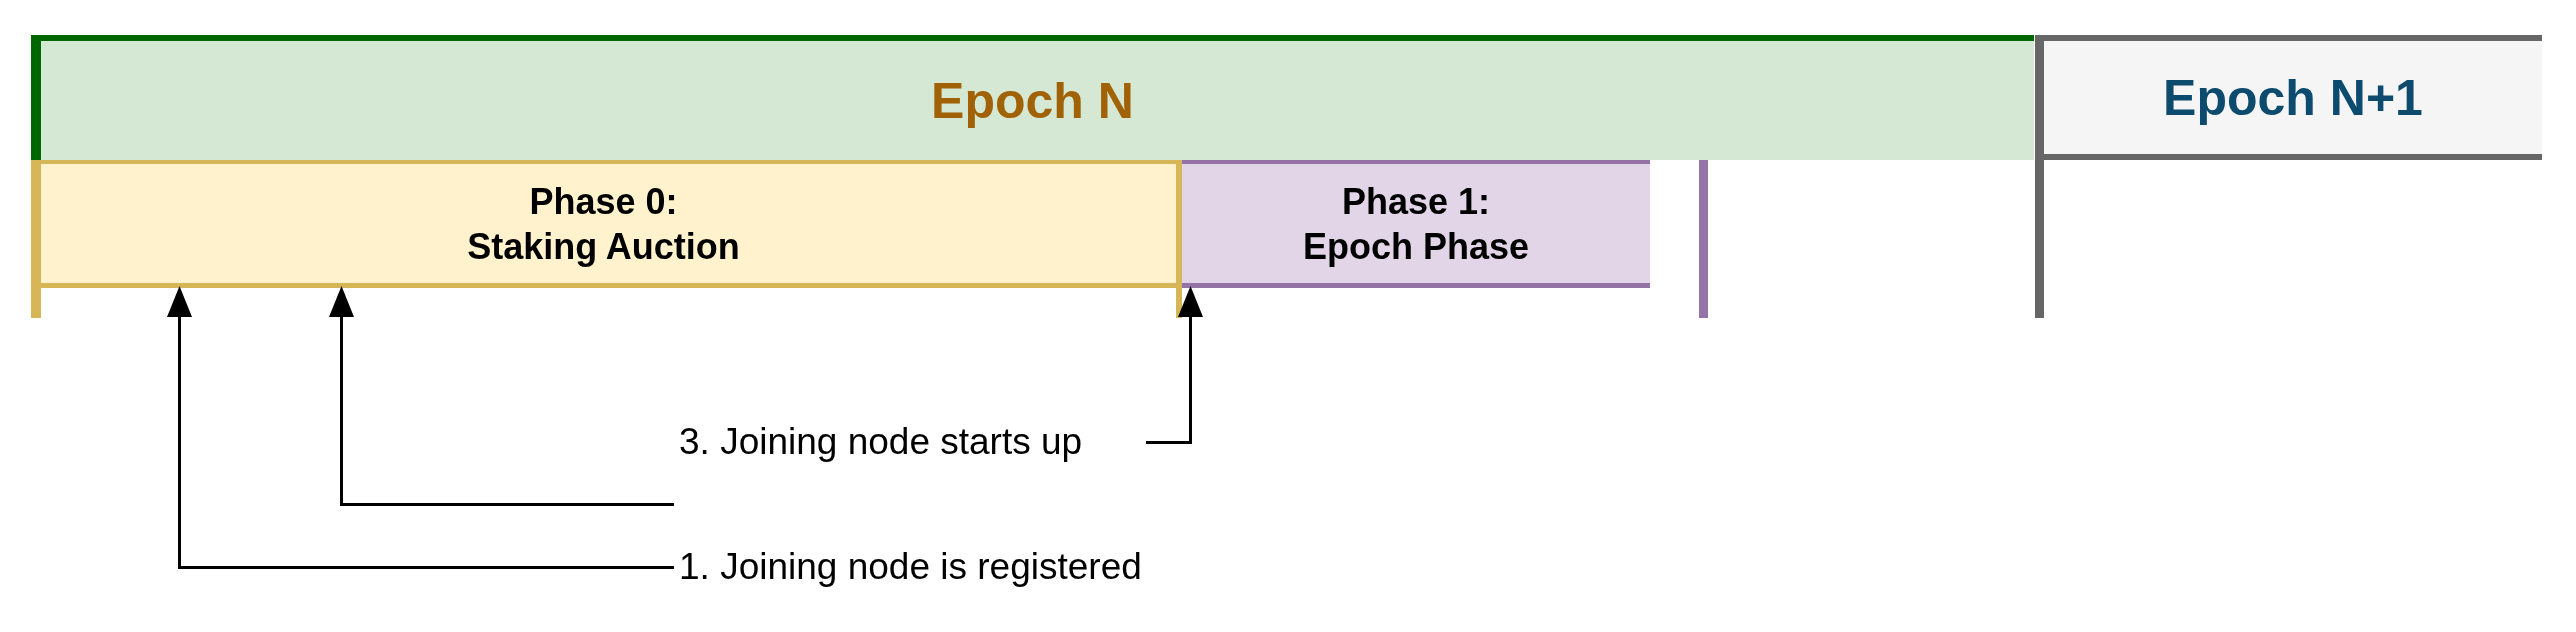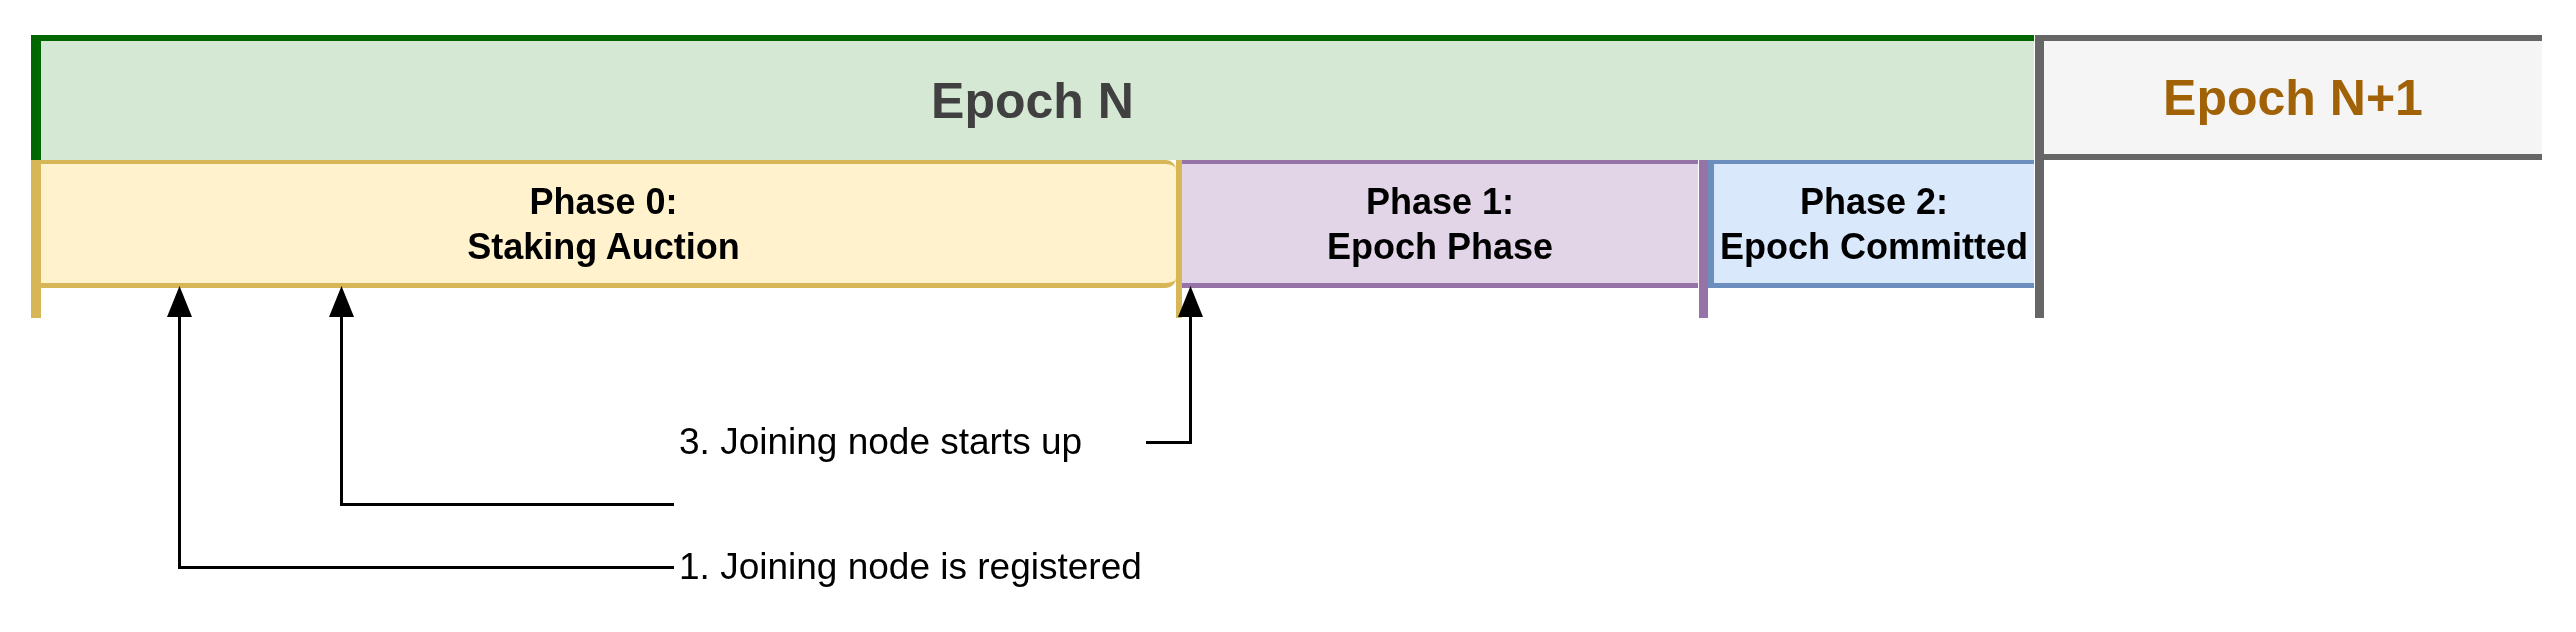--- a/index.html
+++ b/index.html
@@ -31,22 +31,22 @@
     letter-spacing: 0px; white-space: nowrap;
   }
 
   
   .phase-box {
     top: 160px; height: 128px;
     display: flex; flex-direction: column; align-items: center; justify-content: center;
     border-top: 4.7px solid transparent;
     border-bottom: 5.5px solid transparent;
   }
-  .phase-0 { left: 31px;   width: 1145px; border-radius: 10px; }
-  .phase-1 { left: 1182px; width: 516px; }
+  .phase-0 { left: 31px;   width: 1145px; }
+  .phase-1 { left: 1182px; width: 468px; }
   .phase-2 { left: 1707px; width: 327px; border-left: 7.8px solid transparent; }
   .phase-line {
     font-size: 36px; font-weight: bold; color: #000000;
     line-height: 45px; white-space: nowrap; text-align: center;
   }
 
   
   .vline { position: absolute; }
   .v-green-start  { left: 31px;   top: 35px;  width: 10.2px; height: 125px; }
   .v-yellow-start { left: 31px;   top: 160px; width: 10.2px; height: 158px; }
@@ -78,41 +78,37 @@
   .note-3 { top: 420px; text-align: center; }
   .note-2 { top: 483px; }
   .note-1 { top: 545px; }
 </style>
 </head>
 <body>
 
 <div class="canvas">
 
   <div class="abs epoch-box epoch-n" style="background-color: rgb(213, 232, 212); border-color: rgb(0, 102, 0);">
-    <span class="epoch-title" style="color: #404040;">Epoch N</span>
+    <span class="epoch-title" style="color: #a16207;">Epoch N</span>
   </div>
 
   <div class="abs epoch-box epoch-n1" style="background-color: rgb(245, 245, 245); border-color: rgb(102, 102, 102);">
-    <span class="epoch-title" style="color: #a16207;">Epoch N+1</span>
+    <span class="epoch-title" style="color: #0c4a6e;">Epoch N+1</span>
   </div>
 
   <div class="abs phase-box phase-0" style="background-color: rgb(255, 242, 204); border-color: rgb(214, 182, 86);">
     <span class="phase-line">Phase 0:</span>
     <span class="phase-line">Staking Auction</span>
   </div>
 
   <div class="abs phase-box phase-1" style="background-color: rgb(225, 213, 231); border-color: rgb(150, 115, 166);">
     <span class="phase-line">Phase 1:</span>
     <span class="phase-line">Epoch Phase</span>
   </div>
 
-  <div class="abs phase-box phase-2" style="background-color: rgb(218, 232, 252); border-color: rgb(108, 142, 191);">
-    <span class="phase-line">Phase 2:</span>
-    <span class="phase-line">Epoch Committed</span>
-  </div>
 
   <div class="vline v-green-start" style="background-color: rgb(0, 102, 0);"></div>
   <div class="vline v-yellow-start" style="background-color: rgb(214, 182, 86);"></div>
   <div class="vline v-yellow-mid" style="background-color: rgb(214, 182, 86);"></div>
   <div class="vline v-purple-mid" style="background-color: rgb(150, 115, 166);"></div>
   <div class="vline v-gray-divider" style="background-color: rgb(102, 102, 102);"></div>
 
   <div class="arrowhead a1-head" style="background-color: rgb(0, 0, 0);"></div>
   <div class="arrow-seg a1-v" style="background-color: rgb(0, 0, 0);"></div>
   <div class="arrow-seg a1-h" style="background-color: rgb(0, 0, 0);"></div>

